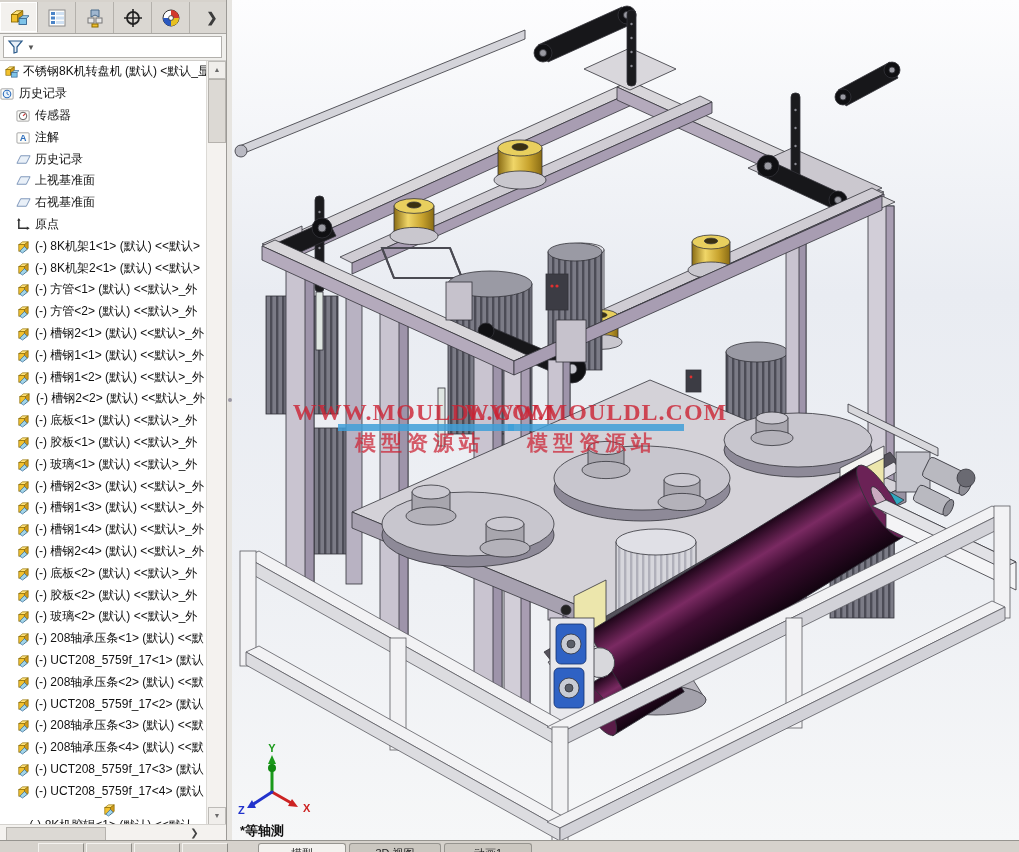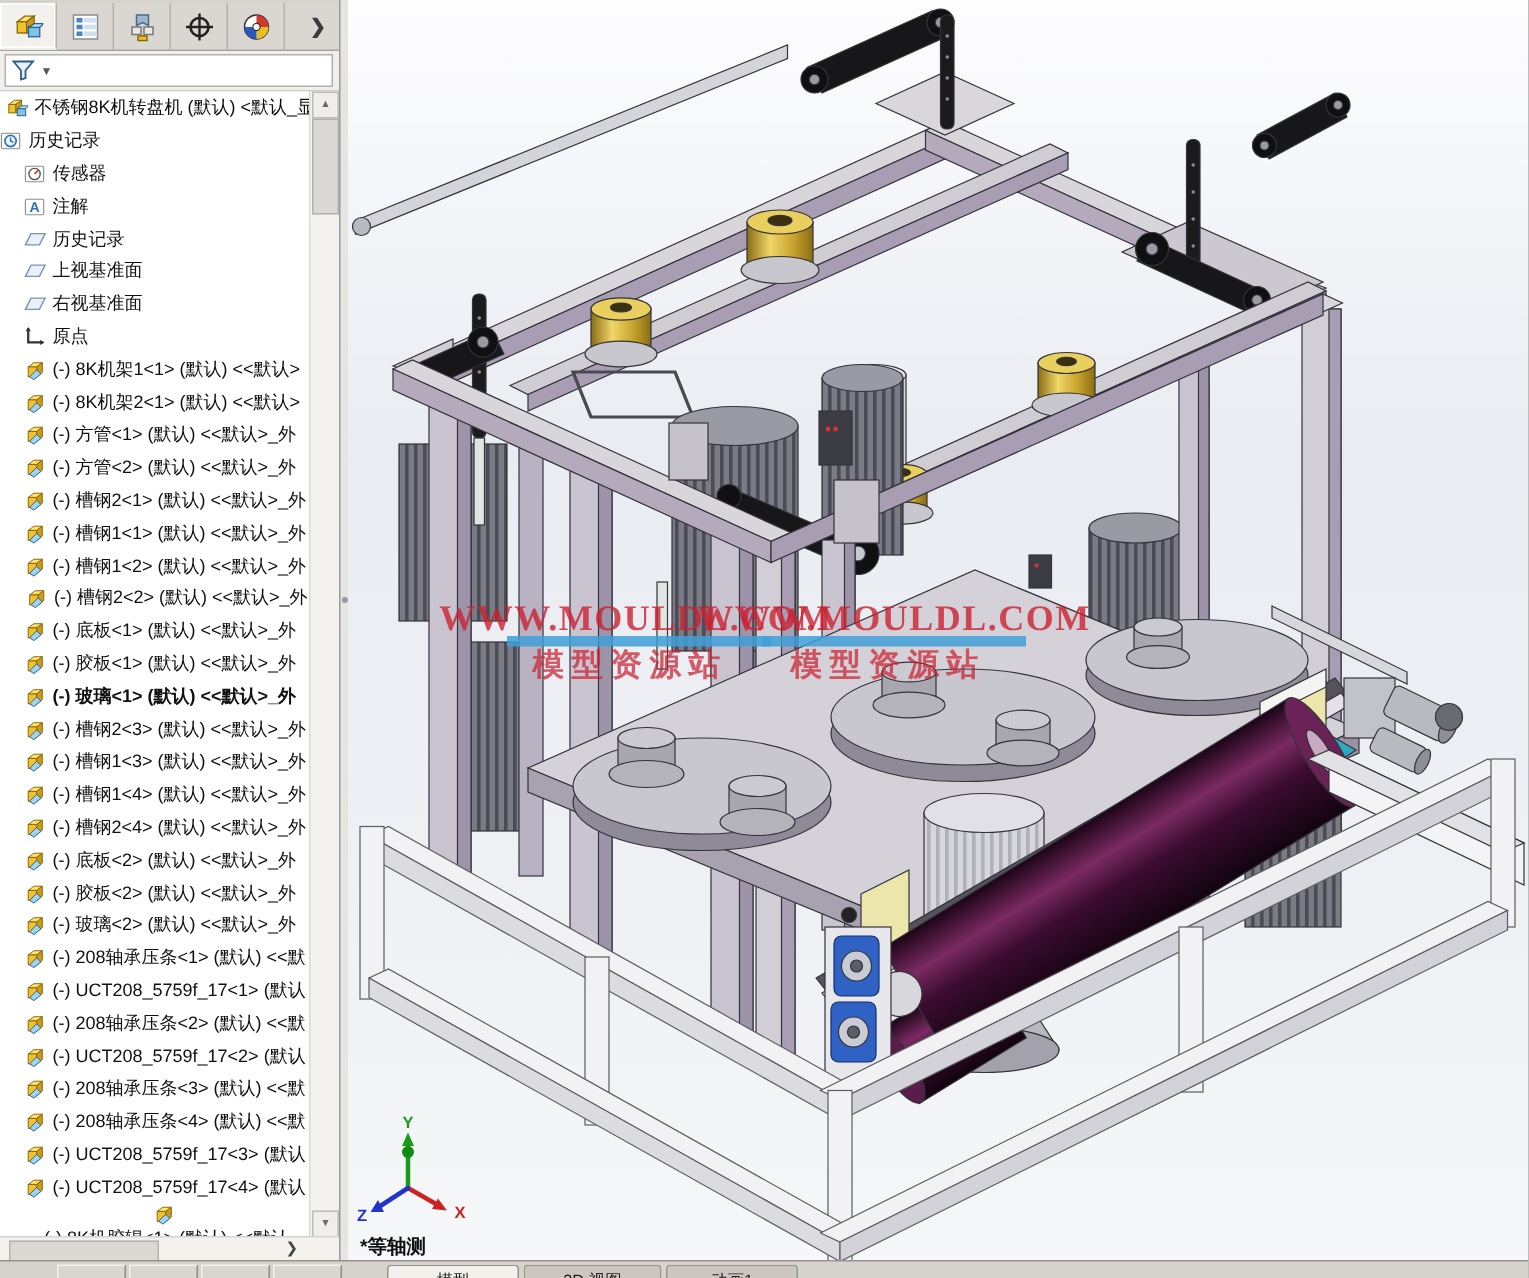--- a/index.html
+++ b/index.html
@@ -260,21 +260,21 @@
           <span class="tlabel">(-) 底板&lt;1&gt; (默认) &lt;&lt;默认&gt;_外</span>
         </div>
 
         <div class="trow" style="padding-left: 16px;">
           <svg class="ticon" width="15" height="15" viewBox="0 0 16 16">
             <use href="#i-part" xlink:href="#i-part"></use>
           </svg>
           <span class="tlabel">(-) 胶板&lt;1&gt; (默认) &lt;&lt;默认&gt;_外</span>
         </div>
 
-        <div class="trow" style="padding-left: 16px; font-weight: bold;">
+        <div class="trow" style="padding-left: 16px;">
           <svg class="ticon" width="15" height="15" viewBox="0 0 16 16">
             <use href="#i-part" xlink:href="#i-part"></use>
           </svg>
           <span class="tlabel">(-) 玻璃&lt;1&gt; (默认) &lt;&lt;默认&gt;_外</span>
         </div>
 
         <div class="trow" style="padding-left: 16px;">
           <svg class="ticon" width="15" height="15" viewBox="0 0 16 16">
             <use href="#i-part" xlink:href="#i-part"></use>
           </svg>

